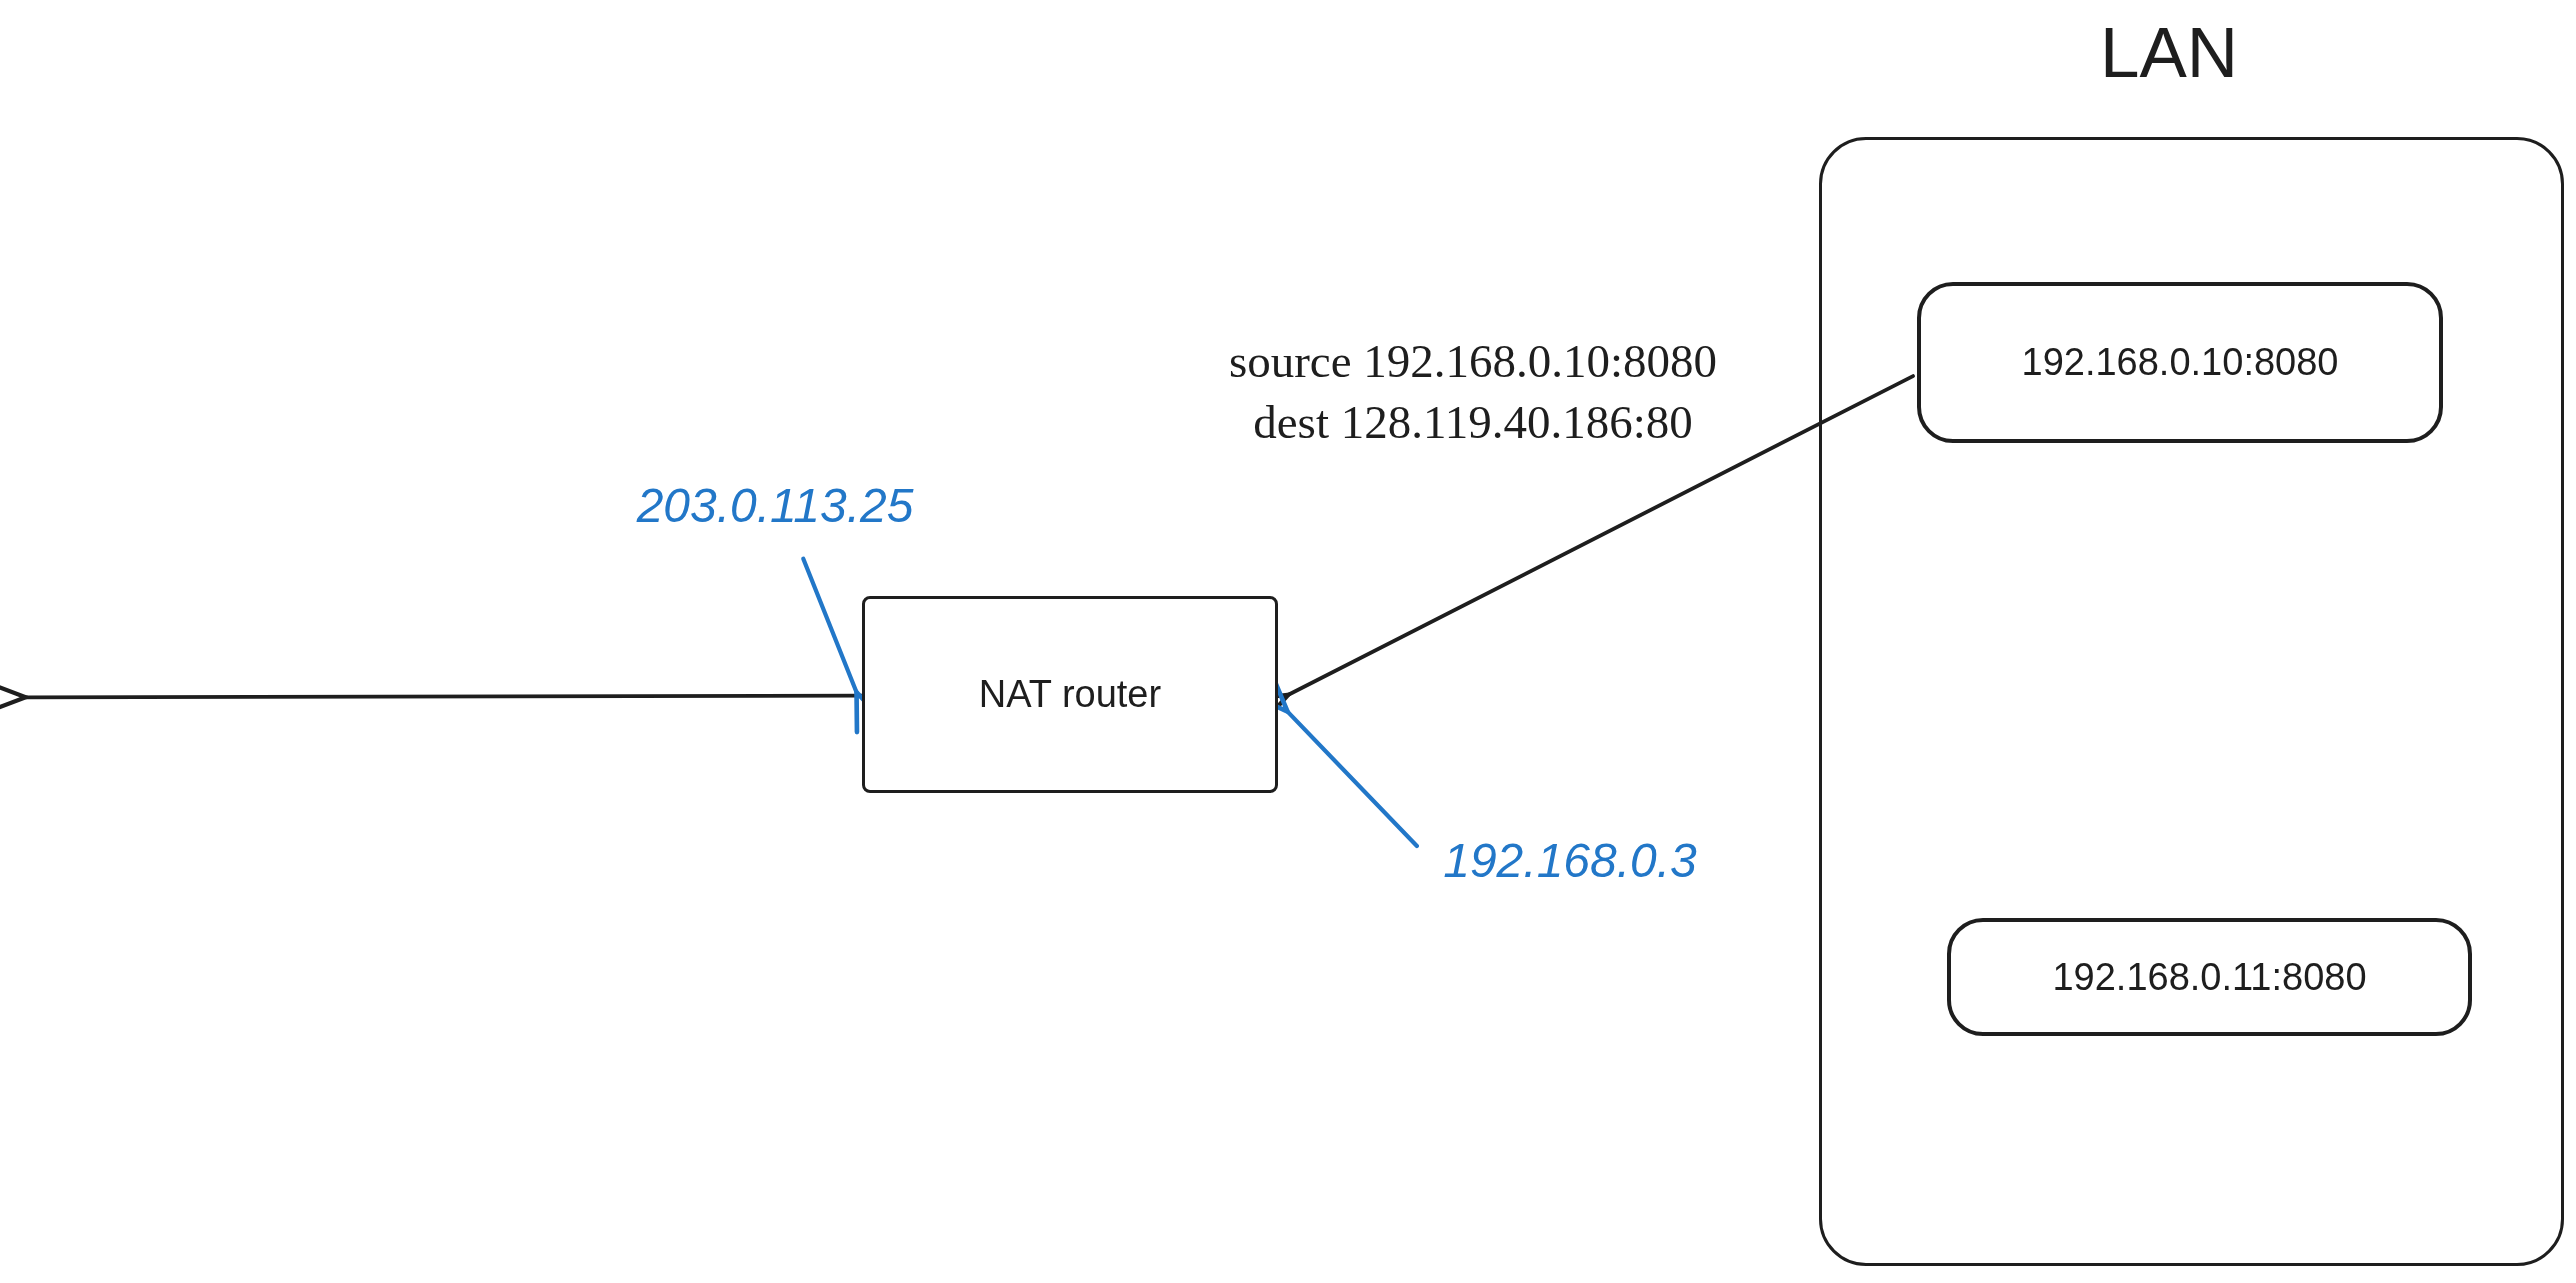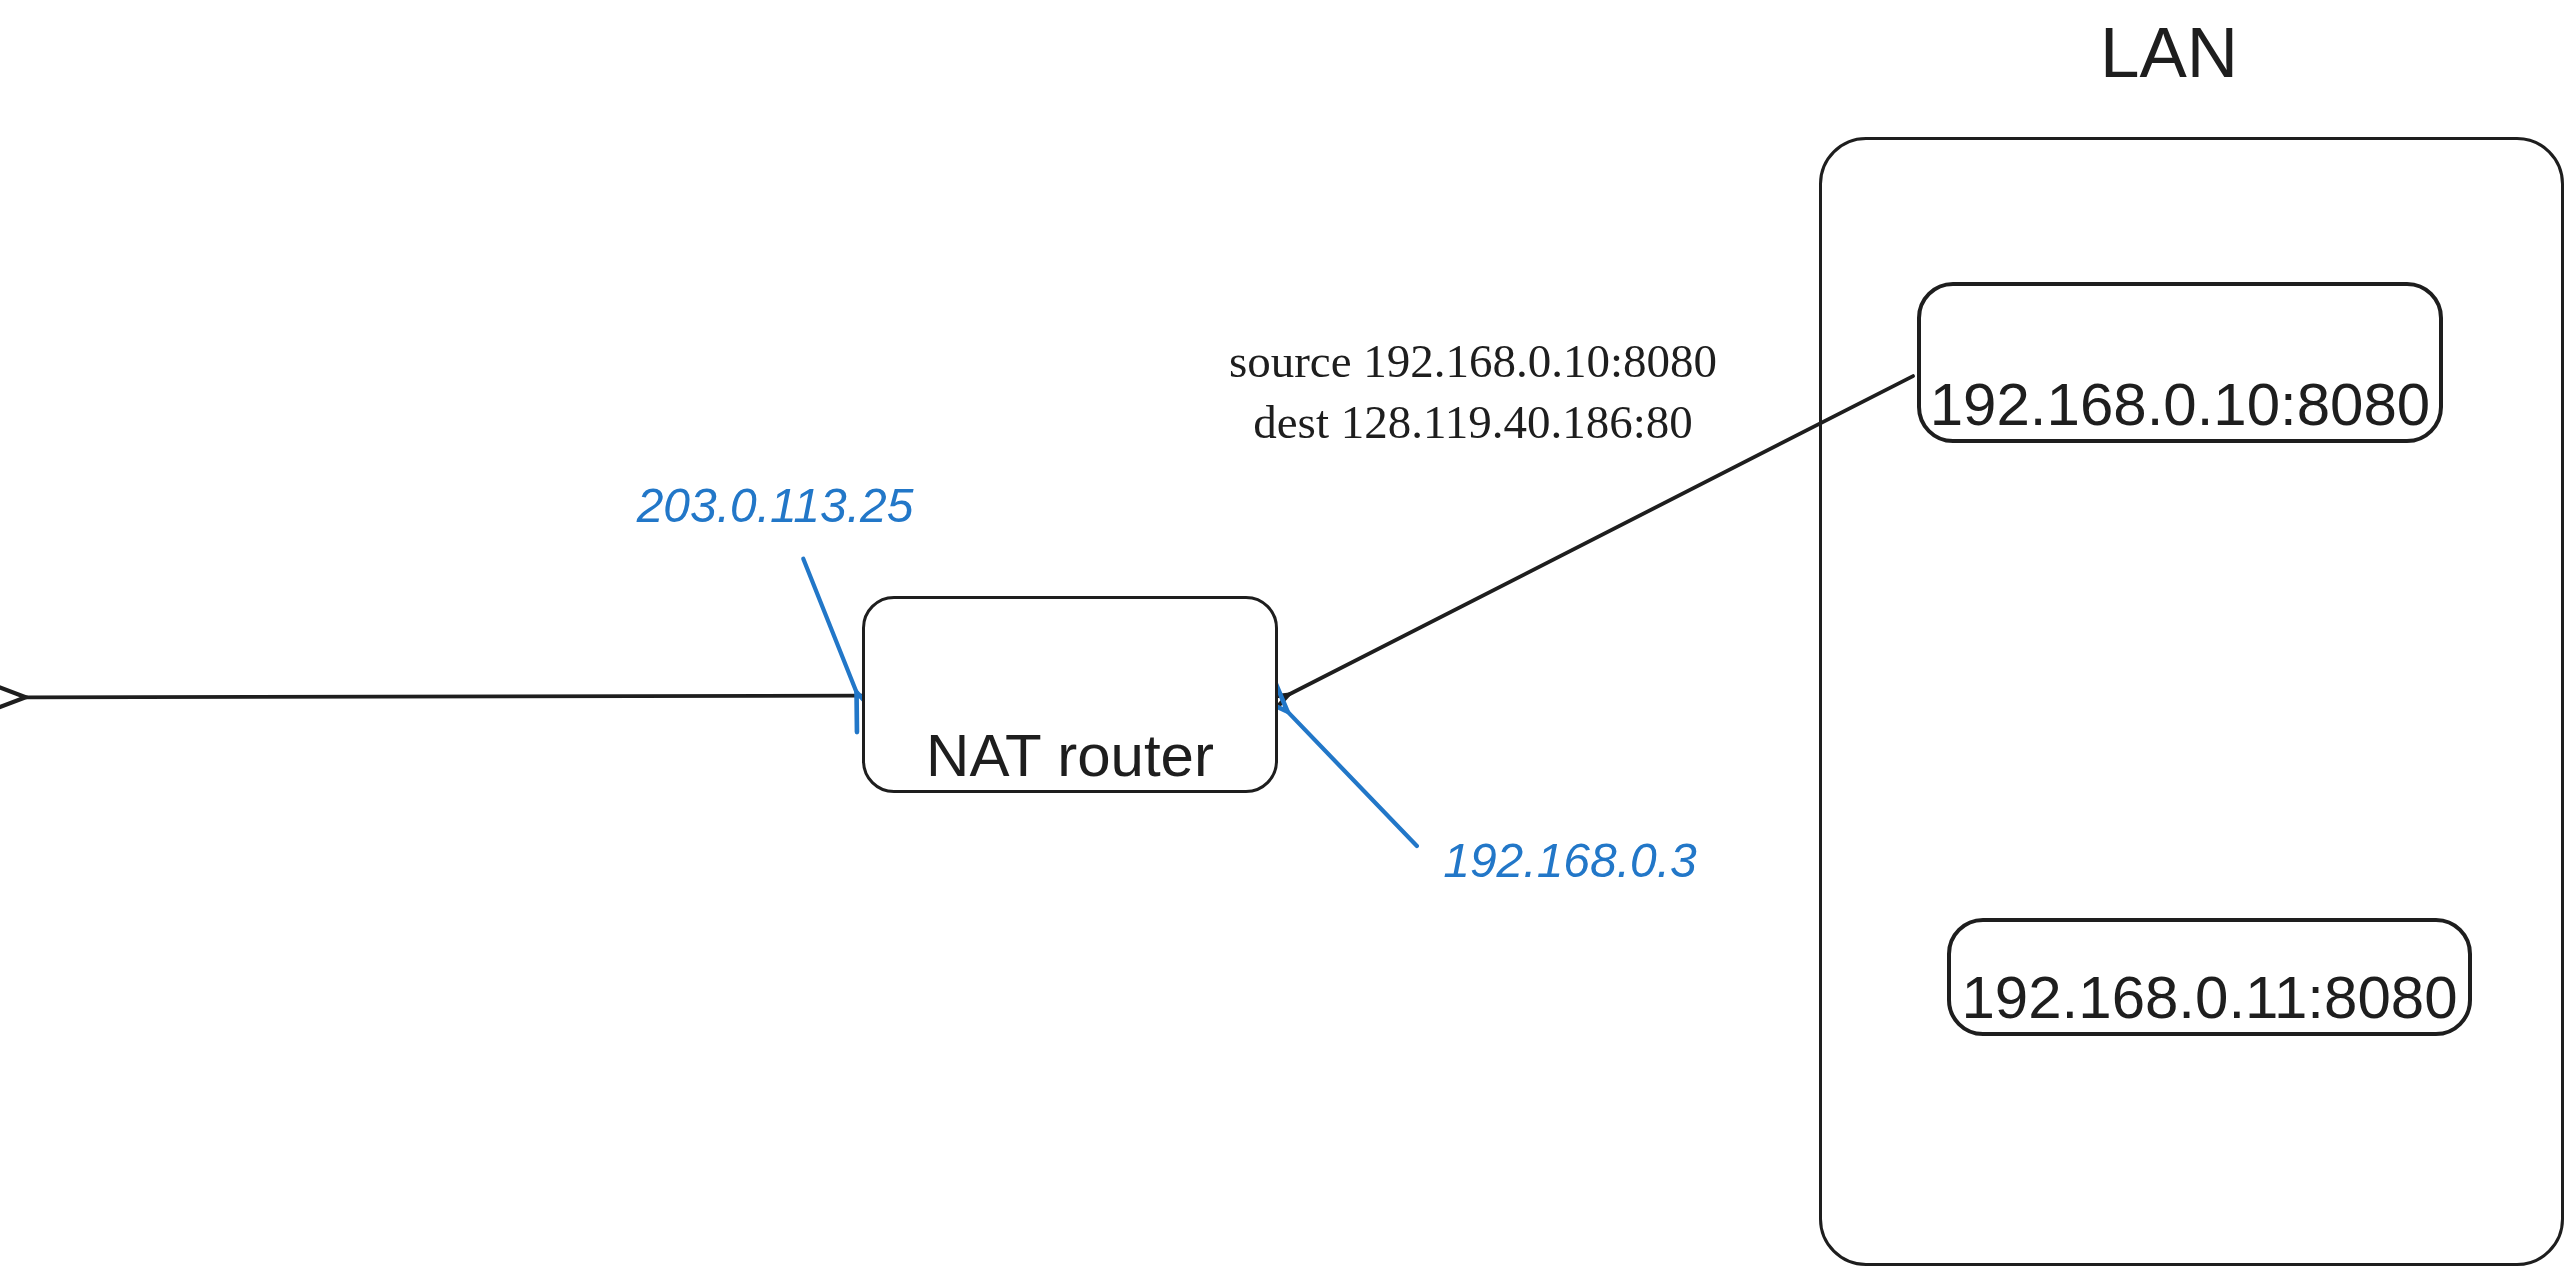--- a/index.html
+++ b/index.html
@@ -39,38 +39,38 @@
     width: 745px; height: 1129px;
     border: 3.4px solid var(--stroke, #1e1e1e);
     border-radius: 47px;
     box-sizing: border-box;
     background: transparent;
     z-index: 2;
   }
   .node {
     position: absolute;
     display: flex;
-    align-items: flex-end;
+    align-items: center;
     justify-content: center;
     border: 4.2px solid var(--stroke, #1e1e1e);
     border-radius: 36px;
     box-sizing: border-box;
     background: #ffffff;
-    font-size: 60px;
+    font-size: 38px;
     white-space: nowrap;
     z-index: 3;
   }
   .host1 { left: 1917px; top: 282px;  width: 526px; height: 161px; }
   .host2 { left: 1919px; top: 604px;  width: 538px; height: 154px; }
   .host3 { left: 1918px; top: 918px; width: 525px; height: 118px; margin-left: 29px; }
   .nat {
     left: 862px; top: 596px;
     width: 416px; height: 197px;
     border-width: 3.4px;
-    border-radius: 32px;
+    border-radius: 8px;
     z-index: 2;
   }
 
   
   .lan-title {
     position: absolute;
     left: 2169px; top: 12px;
     transform: translateX(-50%);
     font-size: 71px;
     white-space: nowrap;

